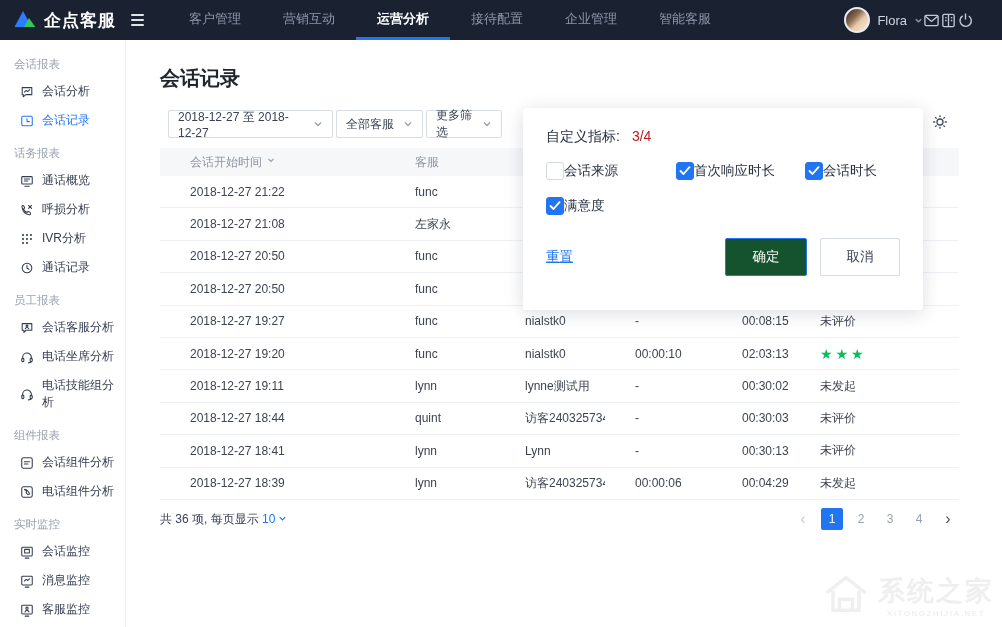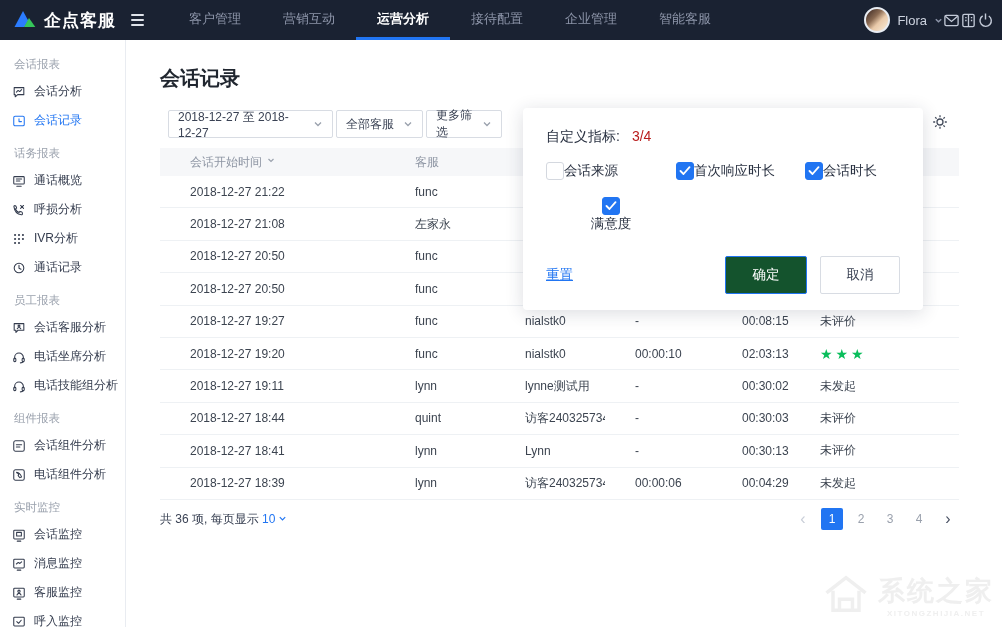--- a/index.html
+++ b/index.html
@@ -8,31 +8,31 @@
 
   
   .topnav { position:absolute; left:0; top:0; width:1002px; height:40px; background:#1a2232; display:flex; align-items:center; z-index:30; }
   .brand { display:flex; gap:7px; padding-left:13px; cursor:pointer; }
   .brand-name { color:#fff; font-size:17px; font-weight:bold; letter-spacing:1px; }
   .hamburger { margin-left:11px; display:flex; flex-direction:column; gap:3px; cursor:pointer; padding:4px; }
   .hamburger i { display:block; width:13px; height:2px; background:#dfe3ea; border-radius:1px; }
   .menu { display:flex; margin-left:20px; height:40px; }
   .nav-item { padding:0 21px; line-height:37px; height:40px; font-size:13px; color:#8d95a9; cursor:pointer; border-bottom:3px solid transparent; }
   .nav-item.active { color:#fff; font-weight:bold; border-bottom-color:#2175f2; }
-  .nav-right { margin-left:auto; display:flex; align-items:center; padding-right:8px; }
+  .nav-right { margin-left:auto; display:flex; align-items:center; padding-right:28px; }
   .user { display:flex; align-items:center; gap:7px; cursor:pointer; }
   .avatar { width:26px; height:26px; border-radius:50%; background:linear-gradient(135deg,#5d4437 18%,#8a6a52 38%,#e9c9a9 60%,#f4e0c8 85%); border:2px solid #e9edf3; }
   .user-name { color:#cdd3df; font-size:13px; }
   .tn-icon { color:#c3cad8; display:flex; align-items:center; cursor:pointer; }
   .tn-icon svg { width:17px; height:17px; }
 
   
   .sidebar { position:absolute; left:0; top:40px; width:126px; bottom:0; background:#fff; border-right:1px solid #e9ecf1; padding-top:6px; z-index:5; }
   .side-section-title { font-size:11.5px; color:#9aa1ad; padding:11px 0 5px 14px; }
-  .side-item { display:flex; align-items:center; gap:8px; padding:6px 0 6px 12px; font-size:12px; color:#343c4e; cursor:pointer; }
+  .side-item { display:flex; align-items:center; gap:8px; padding:6px 0 6px 20px; font-size:12px; color:#343c4e; cursor:pointer; }
   .side-item .s-icon { display:flex; align-items:center; }
   .side-item svg { width:14px; height:14px; }
   .side-item.active { color:#2175f2; }
 
   
   .main { position:absolute; left:127px; top:40px; right:0; bottom:0; background:#fff; }
   .page-title { font-size:20px; font-weight:bold; color:#20262f; margin:25px 0 0 33px; }
   .filters { position:absolute; top:70px; left:41px; display:flex; gap:3px; }
   .select { height:28px; border:1px solid #d8dce3; border-radius:2px; display:flex; align-items:center; justify-content:space-between; padding:0 9px; font-size:12px; color:#3a4254; cursor:pointer; background:#fff; }
   .select .chev { display:flex; margin-left:8px; }
@@ -61,21 +61,21 @@
 
   
   .modal { position:absolute; left:523px; top:108px; width:400px; height:202px; background:#fff; border-radius:4px; box-shadow:0 3px 18px rgba(30,40,60,.16); z-index:20; padding:20px 23px 20px 23px; }
   .modal-title { font-size:14px; color:#2a3242; }
   .modal-title .count { color:#b91c1c; margin-left:12px; }
   .options { display:flex; flex-wrap:wrap; margin-top:16px; row-gap:17px; width:356px; }
   .option { display:flex; align-items:center; cursor:pointer; }
   .option:nth-child(1) { width:130px; }
   .option:nth-child(2) { width:129px; }
   .option:nth-child(3) { width:95px; }
-  .option:nth-child(4) { width:130px;flex-direction:column; }
+  .option:nth-child(4) { width:130px; }
   .checkbox { width:18px; height:18px; border-radius:3px; border:1px solid #d4d8df; background:#fff; display:flex; align-items:center; justify-content:center; flex:none; }
   .checkbox.checked { background:#2175f2; border-color:#2175f2; }
   .option .lbl { font-size:13.5px; color:#2a3242; white-space:nowrap; }
   .modal-footer { display:flex; align-items:center; margin-top:23px; }
   .reset-link { color:#2175f2; font-size:13.5px; text-decoration:underline; cursor:pointer; margin-right:auto; }
   .btn { height:38px; border-radius:2px; font-size:13.5px; cursor:pointer; font-family:inherit; }
   .btn-ok { width:82px; background:#14532d; border:1px solid #2175f2; color:#fff; margin-right:13px; }
   .btn-cancel { width:80px; background:#fff; border:1px solid #d8dce3; color:#3a4254; }
 
   

